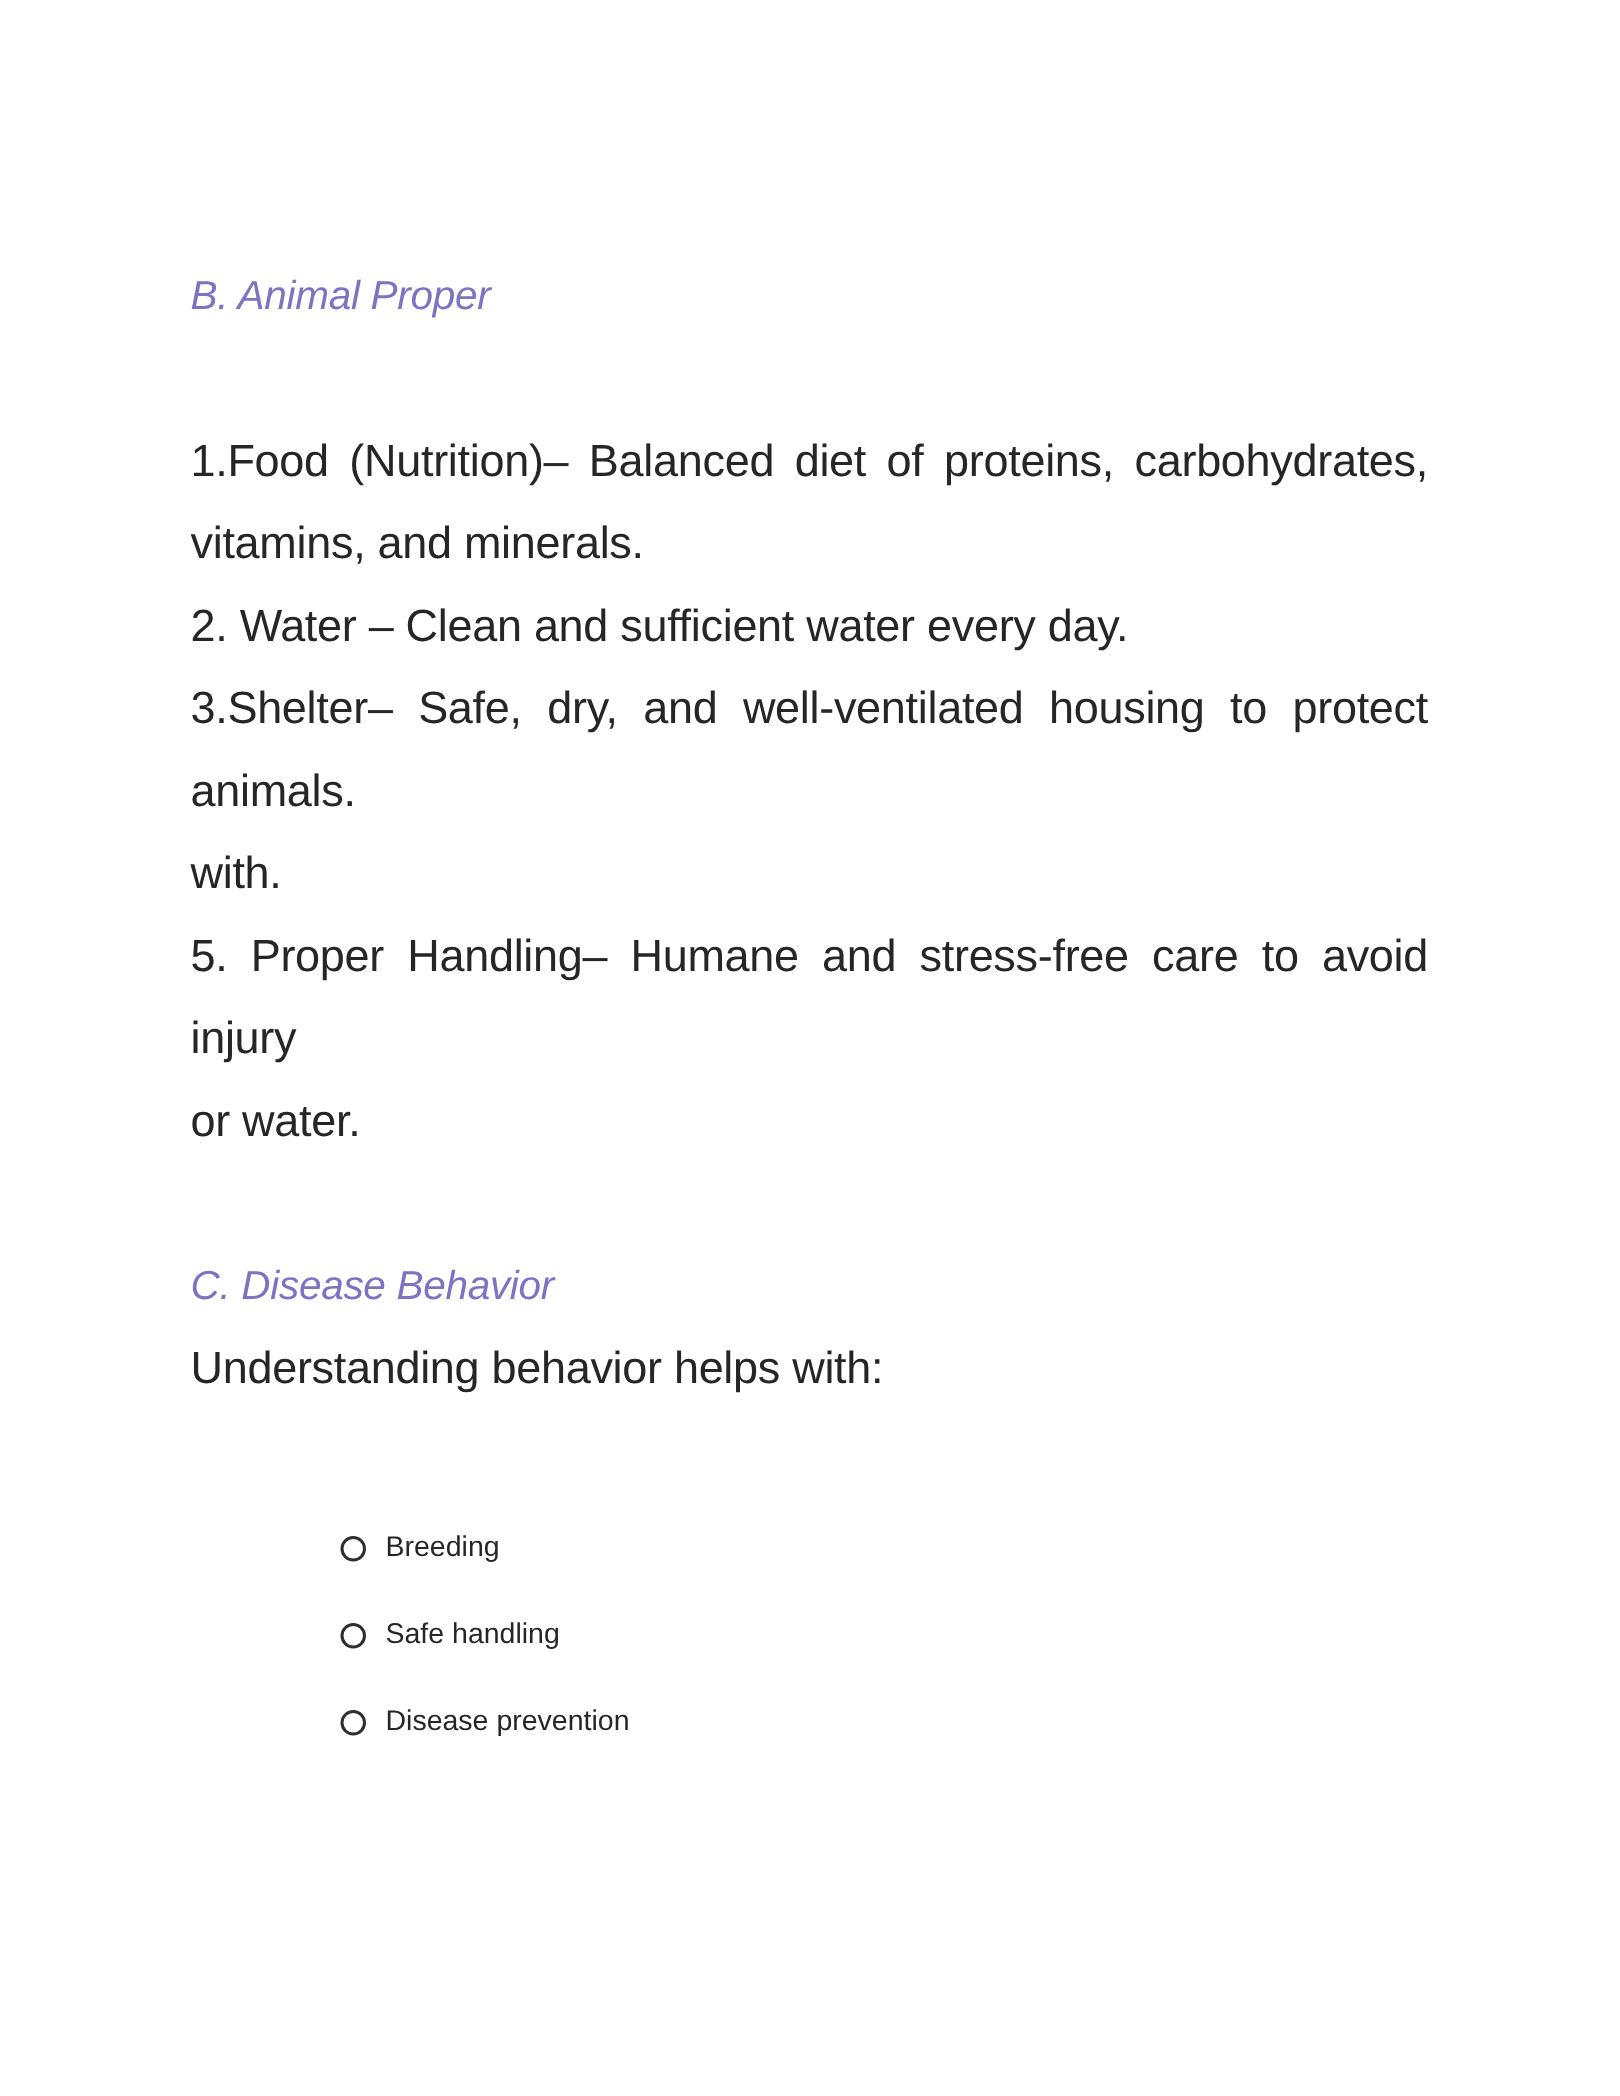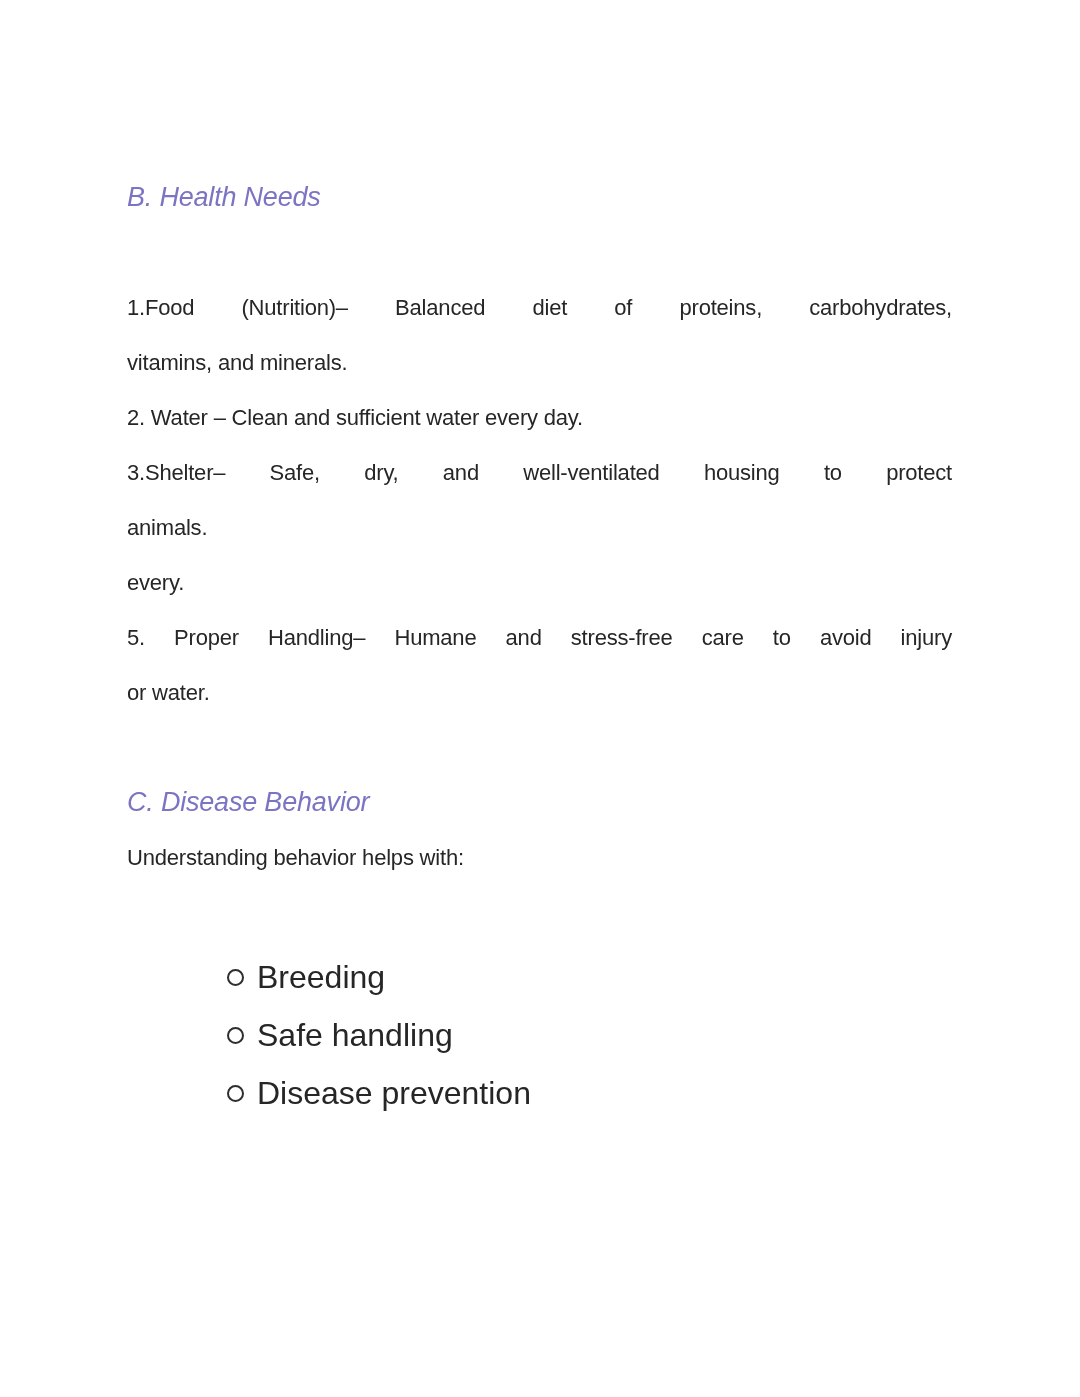--- a/index.html
+++ b/index.html
@@ -16,21 +16,21 @@
     color: #262626;
     overflow: hidden;
   }
   .content {
     position: absolute;
     left: 127px;
     top: 170px;
     width: 825px;
   }
   .row {
-    font-size: 22px;
+    font-size: 30px;
     line-height: 55px;
     letter-spacing: -0.2px;
     white-space: normal;
   }
   .heading {
     color: #7b74c3;
     font-style: italic;
     font-size: 27px;
   }
   .justify {
@@ -53,43 +53,43 @@
   .bullet-circle {
     flex: 0 0 auto;
     width: 13px;
     height: 13px;
     border: 2px solid #2e2e2e;
     border-radius: 50%;
     margin-right: 13px;
     background: transparent;
   }
   .bullet-label {
-    font-size: 32px;
+    font-size: 19px;
     letter-spacing: 0;
   }
 </style>
 </head>
 <body>
 
 <div class="page">
   <div class="content">
 
-    <div class="row heading">B. Health Needs</div>
+    <div class="row heading">B. Animal Proper</div>
 
     <div class="spacer"></div>
 
     <div class="row justify">1.Food (Nutrition)– Balanced diet of proteins, carbohydrates,</div>
     <div class="row">vitamins, and minerals.</div>
 
     <div class="row">2. Water – Clean and sufficient water every day.</div>
 
     <div class="row justify">3.Shelter– Safe, dry, and well-ventilated housing to protect</div>
     <div class="row">animals.</div>
 
-    <div class="row">every.</div>
+    <div class="row">with.</div>
 
     <div class="row justify">5. Proper Handling– Humane and stress-free care to avoid injury</div>
     <div class="row">or water.</div>
 
     <div class="spacer"></div>
 
     <div class="row heading">C. Disease Behavior</div>
 
     <div class="row">Understanding behavior helps with:</div>
 

